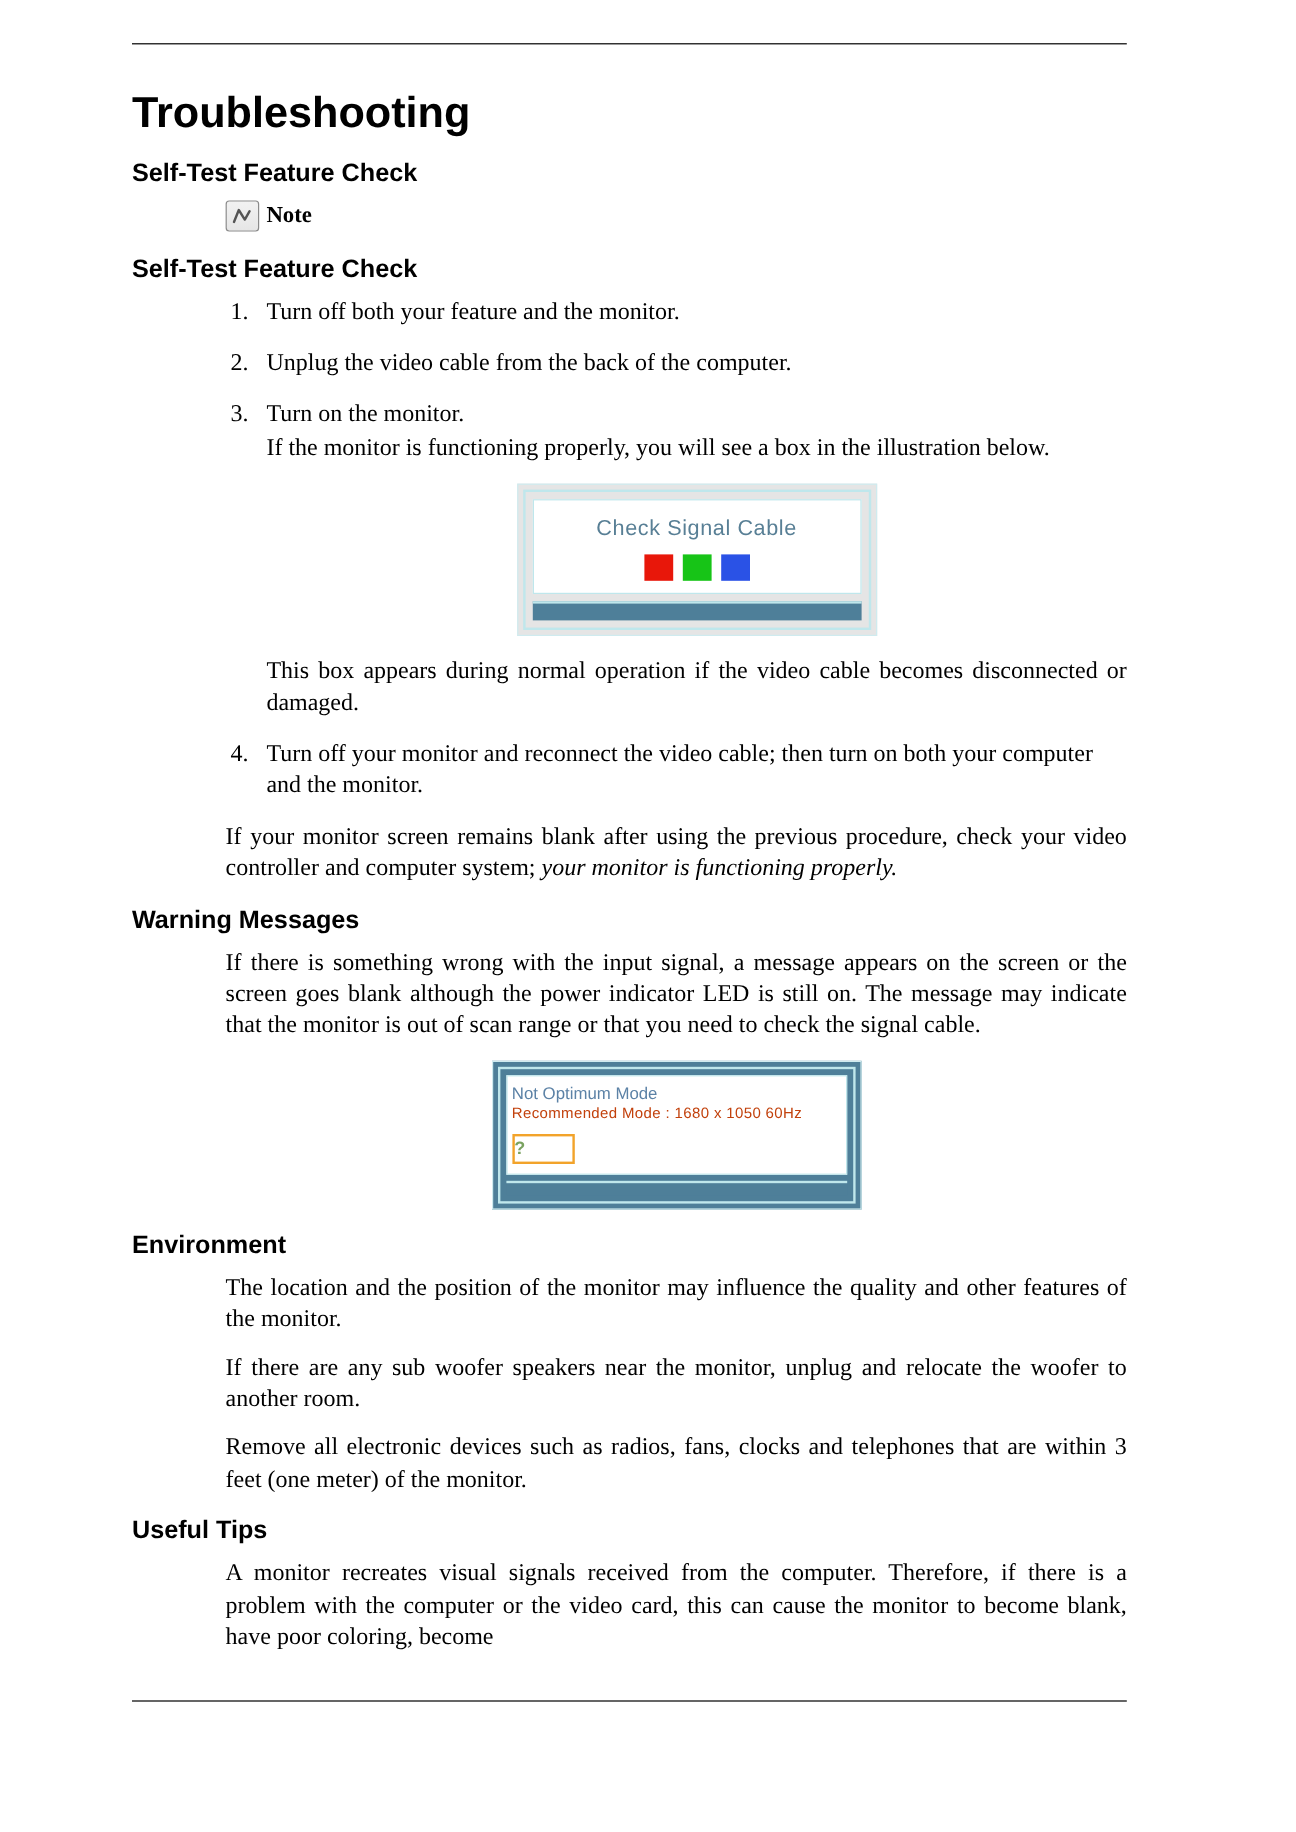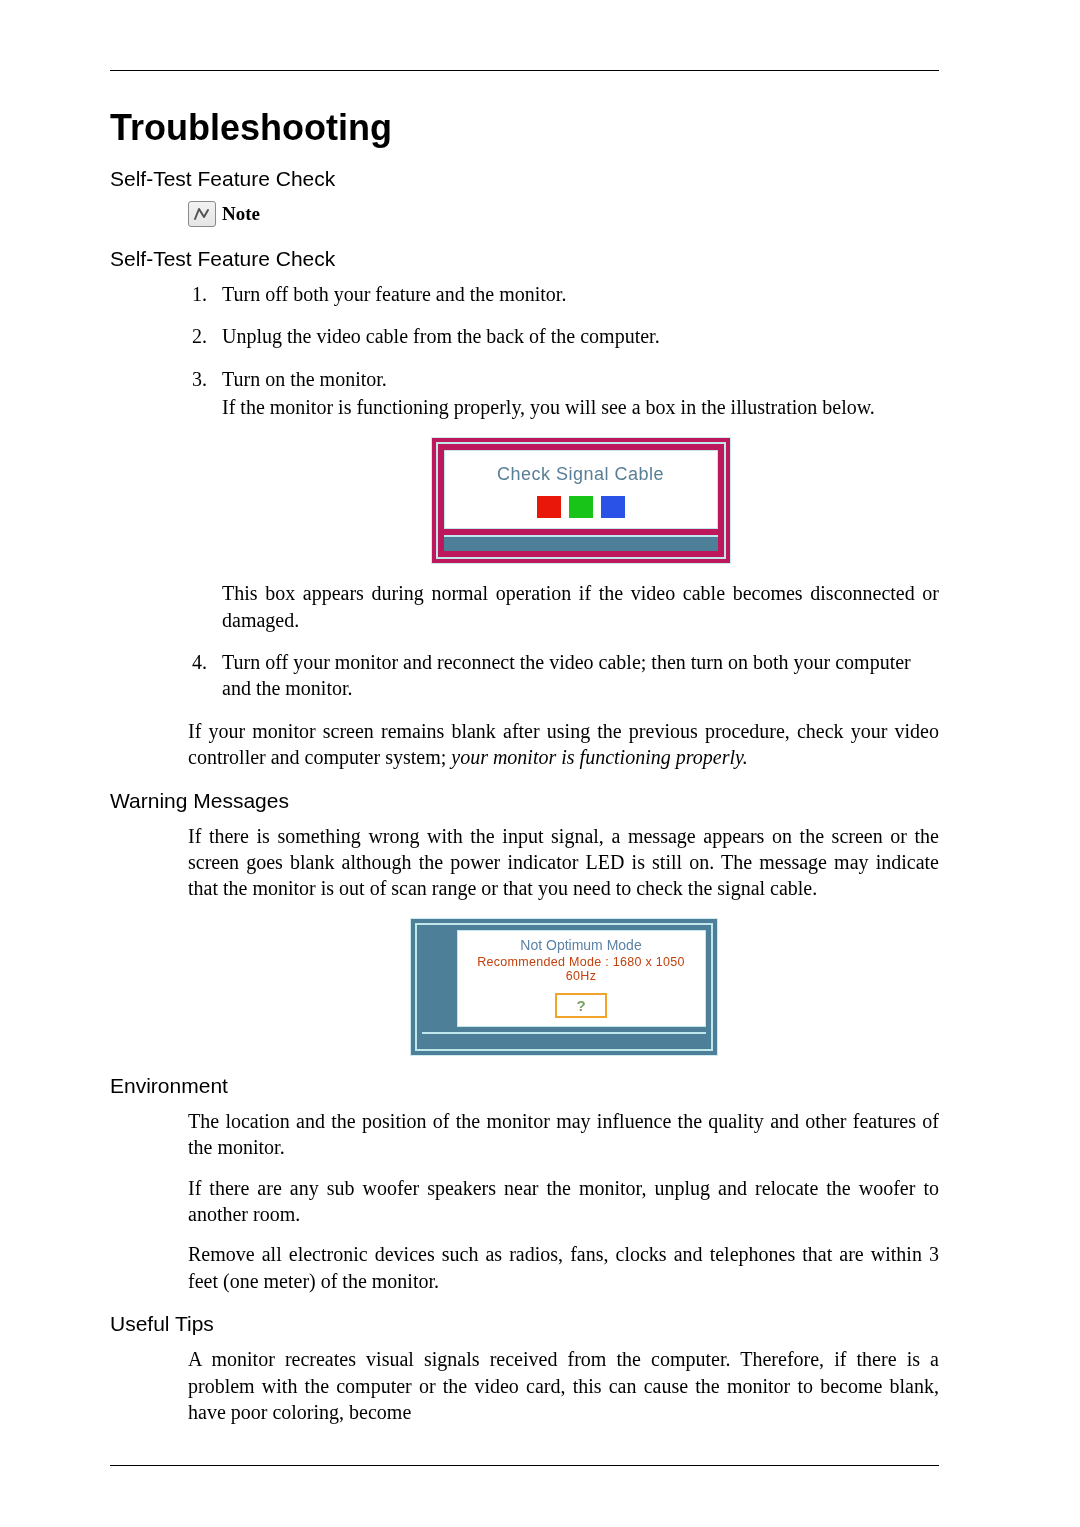--- a/index.html
+++ b/index.html
@@ -7,39 +7,39 @@
     padding: 0;
     background: #fff;
     font-family: "Times New Roman", Times, serif;
     color: #000;
   }
   .page {
     width: 1049px;
     height: 1527px;
     box-sizing: border-box;
     position: relative;
-    padding: 70px 110px 50px 110px;
+    padding: 36px 110px 50px 110px;
   }
   .hr-top, .hr-bottom {
     border: none;
     border-top: 1px solid #000;
     margin: 0;
   }
   .hr-top { margin-bottom: 36px; }
   .hr-bottom { margin-top: 40px; }
   h1.title {
     font-family: Arial, Helvetica, sans-serif;
     font-size: 36px;
     font-weight: 700;
     margin: 8px 0 18px 0;
   }
   h2.section {
     font-family: Arial, Helvetica, sans-serif;
     font-size: 21px;
-    font-weight: 400;
+    font-weight: 700;
     margin: 18px 0 10px 0;
   }
   .indent {
     margin-left: 78px;
   }
   .note-row {
     display: flex;
     align-items: center;
     gap: 6px;
     margin-bottom: 20px;
@@ -83,21 +83,21 @@
   em.ital { font-style: italic; }
   .figure-center {
     display: flex;
     justify-content: center;
     margin: 16px 0;
   }
 
   
   .csc-outer {
     width: 290px;
-    background: #be185d;
+    background: #e5e5e5;
     padding: 4px;
     border: 1px solid #cfebef;
   }
   .csc-frame {
     border: 2px solid #bfe7ec;
     padding: 6px;
   }
   .csc-inner {
     background: #fff;
     border: 1px solid #bfe7ec;
@@ -135,22 +135,21 @@
     border:1px solid #cfebef;
   }
   .opt-frame {
     border:2px solid #bfe7ec;
     padding:5px;
   }
   .opt-inner {
     background:#fff;
     border:1px solid #bfe7ec;
     padding:6px 4px 8px 4px;
-    text-align:center;
-    margin-left:35px;
+    text-align:left;
   }
   .opt-line1 {
     font-family: Arial, Helvetica, sans-serif;
     color:#5c82a6;
     font-size:14px;
     margin-bottom:2px;
   }
   .opt-line2 {
     font-family: Arial, Helvetica, sans-serif;
     color:#c2410c;

